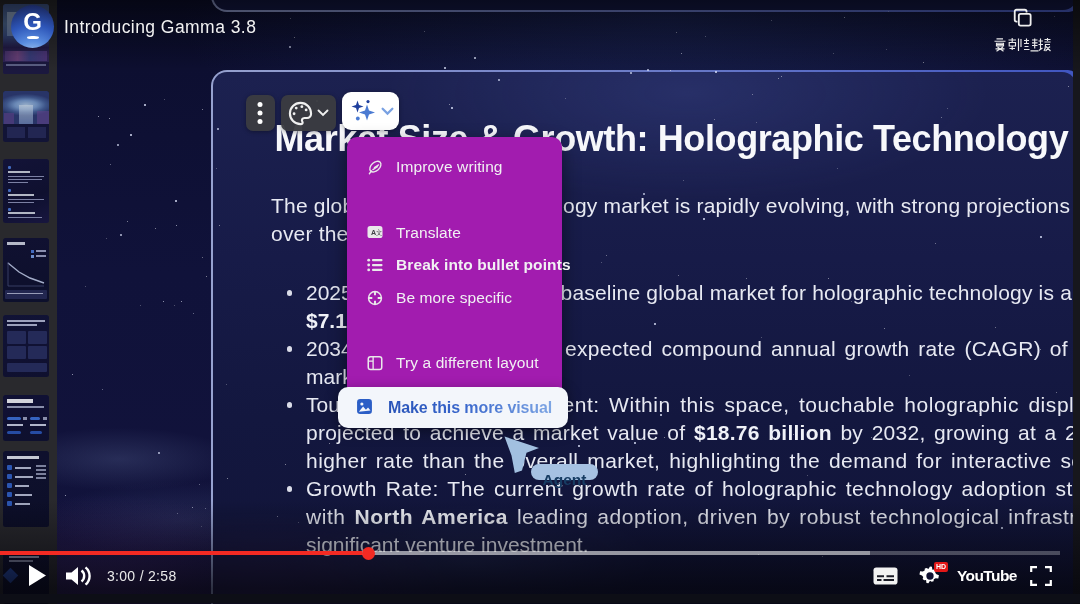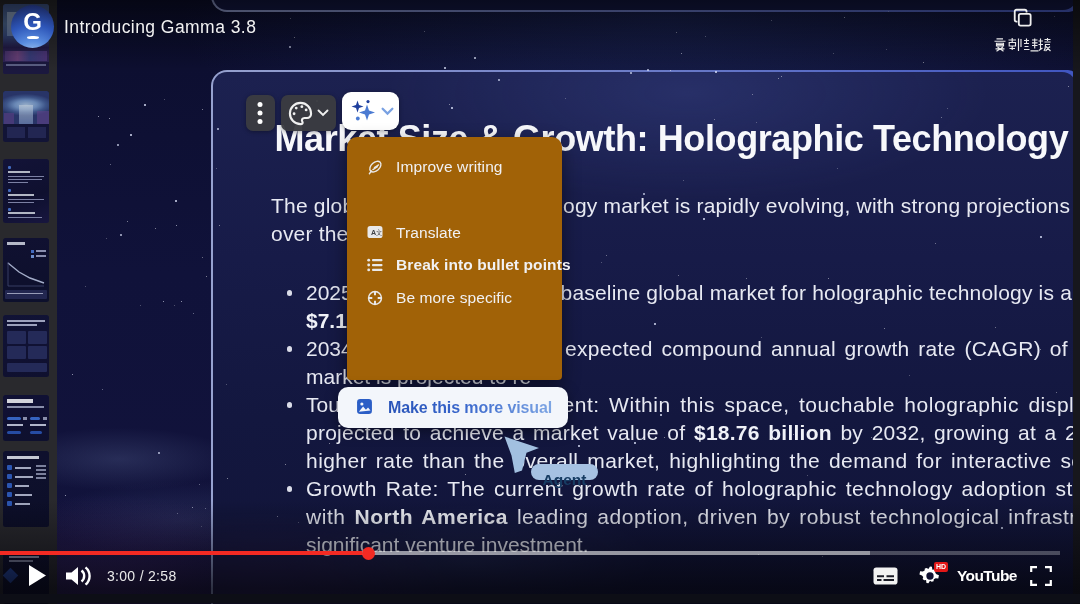--- a/index.html
+++ b/index.html
@@ -35,22 +35,22 @@
   
   #content{position:absolute;left:211px;top:70px;width:862px;height:534px;overflow:hidden;}
   .ln{position:absolute;white-space:nowrap;font-size:21px;line-height:28px;color:#e7e9f2;}
   .ln b{font-weight:700;color:#f0f2f8;}
   .dot{position:absolute;width:5.5px;height:5.5px;border-radius:50%;background:#dadce8;}
   #title{position:absolute;left:63.5px;top:51px;white-space:nowrap;font-size:36px;line-height:36px;font-weight:700;
     color:#f7f8fb;letter-spacing:-0.4px;}
   
   .tbtn{position:absolute;background:rgba(58,59,65,.96);border-radius:7px;box-shadow:0 1px 4px rgba(0,0,0,.35);}
   
-  #menu{position:absolute;left:347px;top:136.8px;width:215px;height:243.6px;background:#a16207;
-    border-radius:10px 10px 4px 4px;box-shadow:0 6px 18px rgba(0,0,0,.45);padding-top:0;}
+  #menu{position:absolute;left:347px;top:136.8px;width:215px;height:243.6px;background:#a21caf;
+    border-radius:10px 10px 4px 4px;box-shadow:0 6px 18px rgba(0,0,0,.45);padding-top:16px;}
   .mi{position:absolute;left:0;width:215px;height:32.7px;}
   .mi .ic{position:absolute;left:19px;top:7px;width:18px;height:18px;}
   .mi .tx{position:absolute;left:49px;top:50%;transform:translateY(-50%);font-size:15.5px;color:#f1f1f3;
     white-space:nowrap;letter-spacing:0.1px;}
   #pill{position:absolute;left:338px;top:387.4px;width:230.3px;height:40.5px;background:#f3f6fb;
     border-radius:10px;box-shadow:0 4px 14px rgba(0,0,0,.4);}
   #pill .tx{position:absolute;left:50px;top:50%;transform:translateY(-50%);font-size:16px;letter-spacing:-0.1px;font-weight:700;
     white-space:nowrap;background:linear-gradient(90deg,#2853b8 0%,#3765cb 45%,#7ea6e4 100%);
     -webkit-background-clip:text;background-clip:text;color:transparent;}
   
@@ -177,20 +177,27 @@
       </svg>
     <div class="tx">Break into bullet points</div>
   </div>
   <div class="mi" style="top:144.8px;">
     <svg class="ic" viewBox="0 0 24 24" fill="none" stroke="#e9e9ea" stroke-width="2">
         <circle cx="12" cy="12" r="8.6"></circle>
         <path d="M12 3.4v5M12 15.6v5M3.4 12h5M15.6 12h5" stroke-width="2.6"></path>
       </svg>
     <div class="tx">Be more specific</div>
   </div>
+  <div class="mi" style="top:210.2px;">
+    <svg class="ic" viewBox="0 0 24 24" fill="none" stroke="#e9e9ea" stroke-width="2">
+        <rect x="3" y="3.5" width="18" height="17" rx="3"></rect>
+        <path d="M9.5 3.5v17M3 9.5h6.5" stroke-width="1.8"></path>
+      </svg>
+    <div class="tx">Try a different layout</div>
+  </div>
 </div>
 <div id="pill">
   <svg style="position:absolute;left:17.5px;top:11px;width:17px;height:17px;" viewBox="0 0 24 24">
       <rect x="1.5" y="1.5" width="21" height="21" rx="4.5" fill="#2b5ec6"></rect>
       <circle cx="8.3" cy="8.5" r="2.2" fill="#f3f6fb"></circle>
       <path d="M4 19.5 10 12l4 4.5 3-3 3.5 4z" fill="#f3f6fb"></path>
     </svg>
   <div class="tx">Make this more visual</div>
 </div>
 

